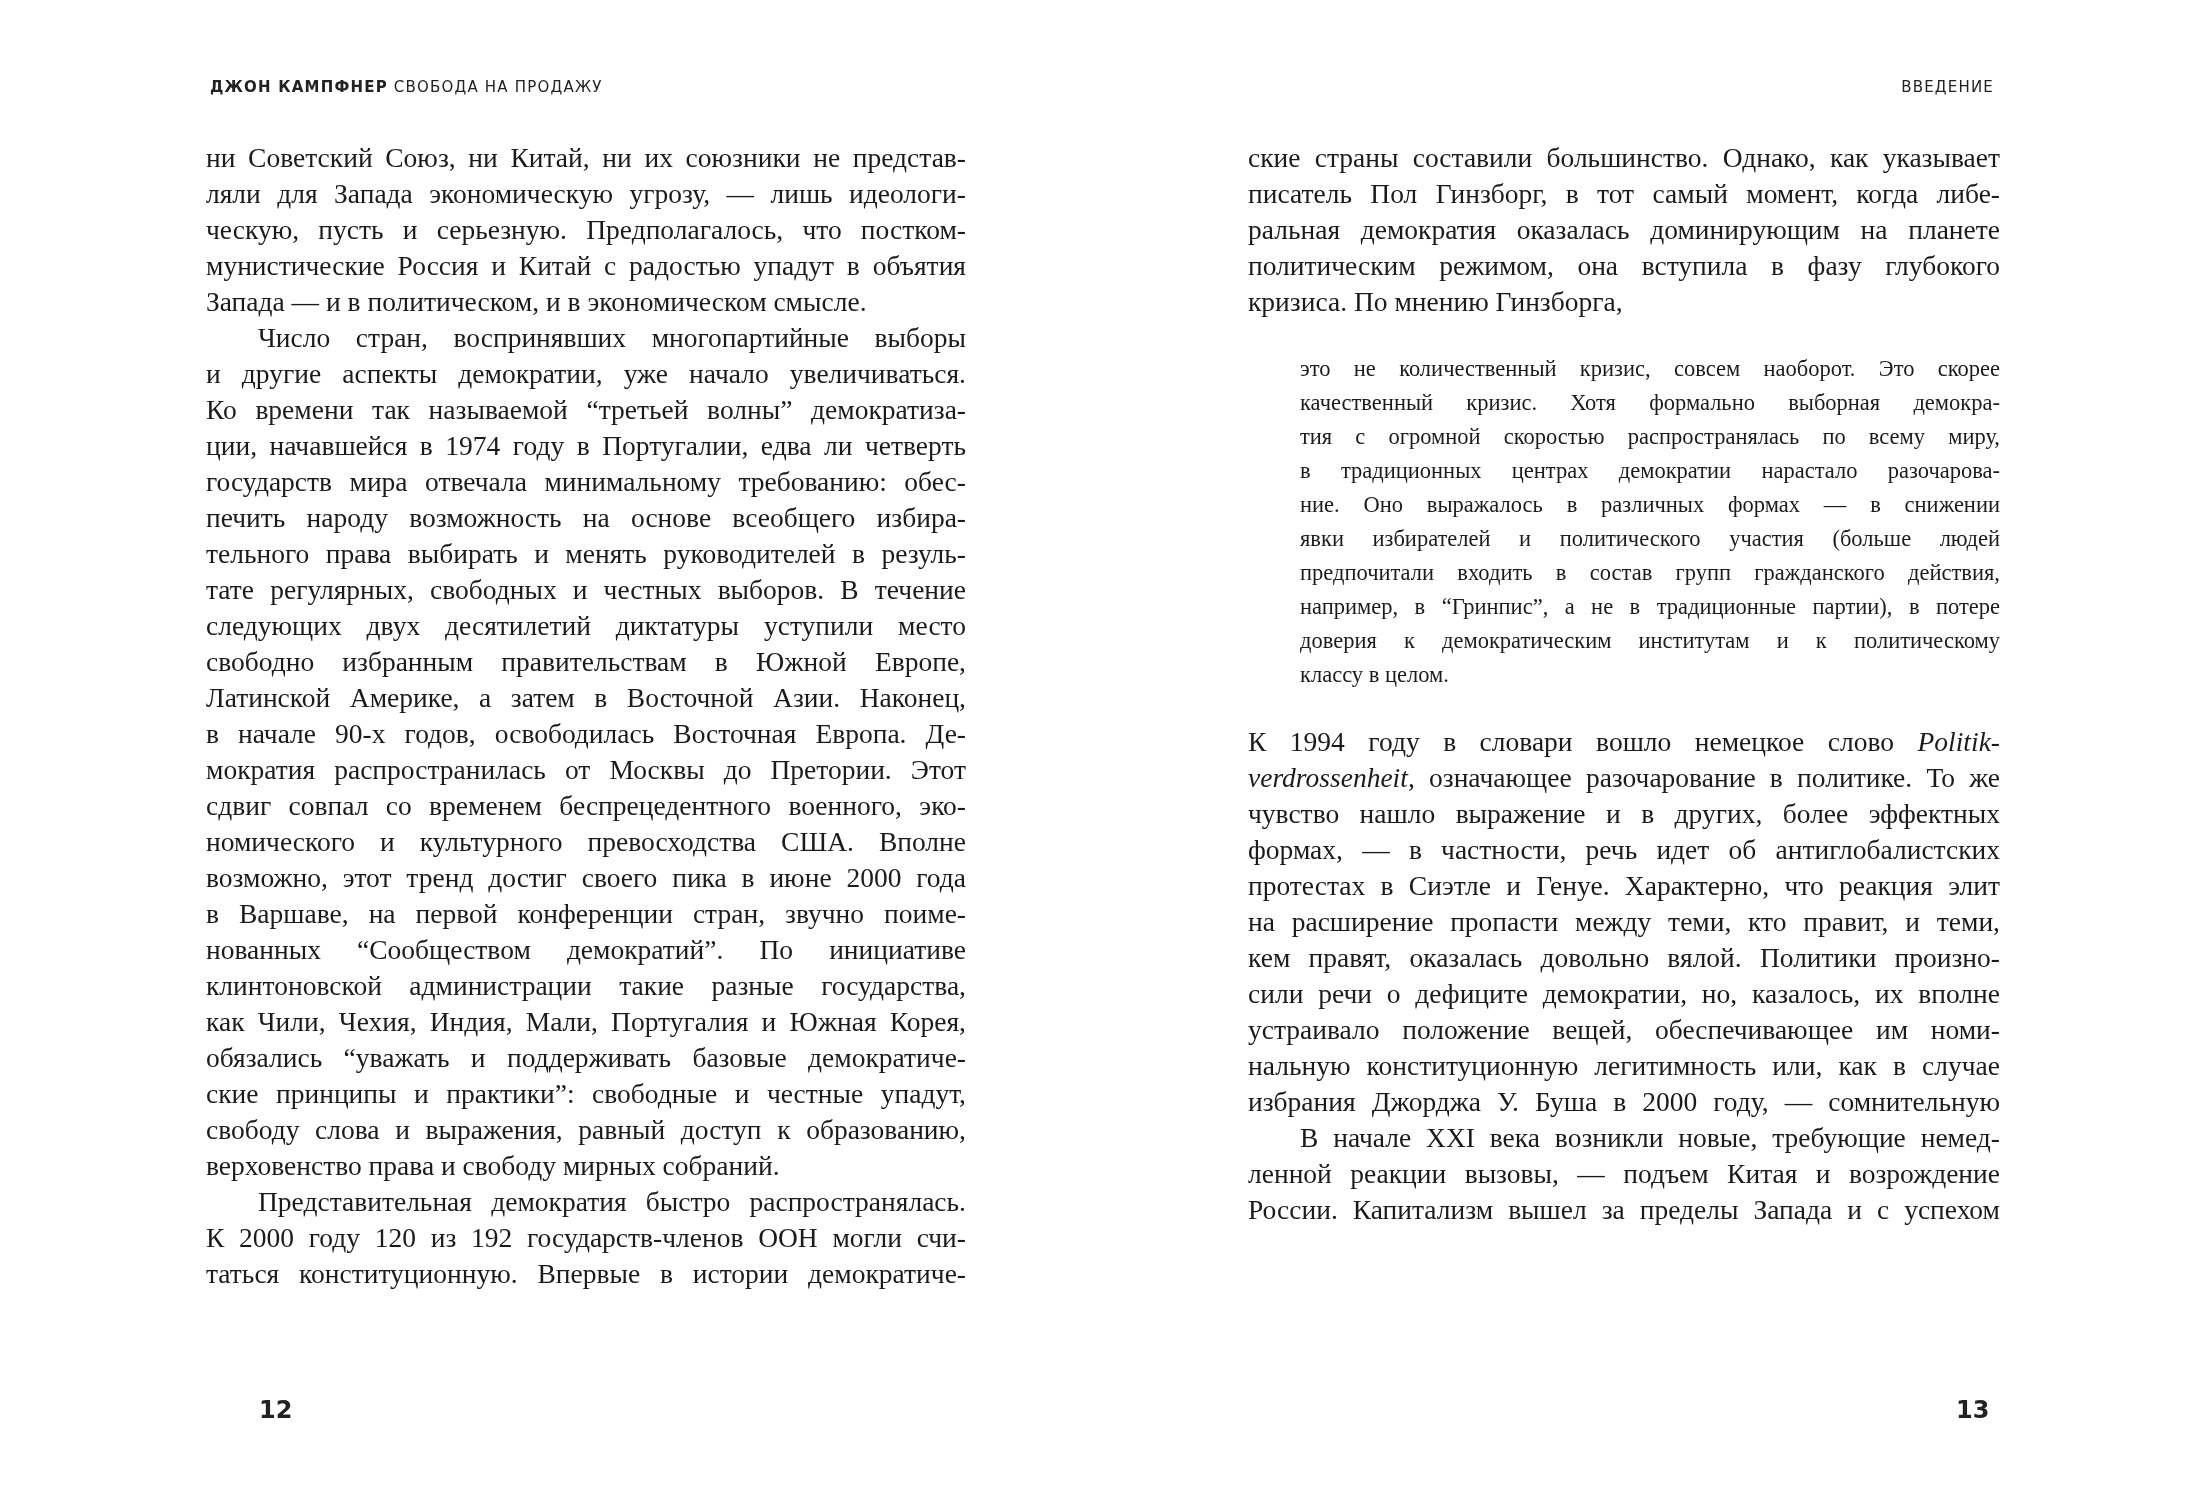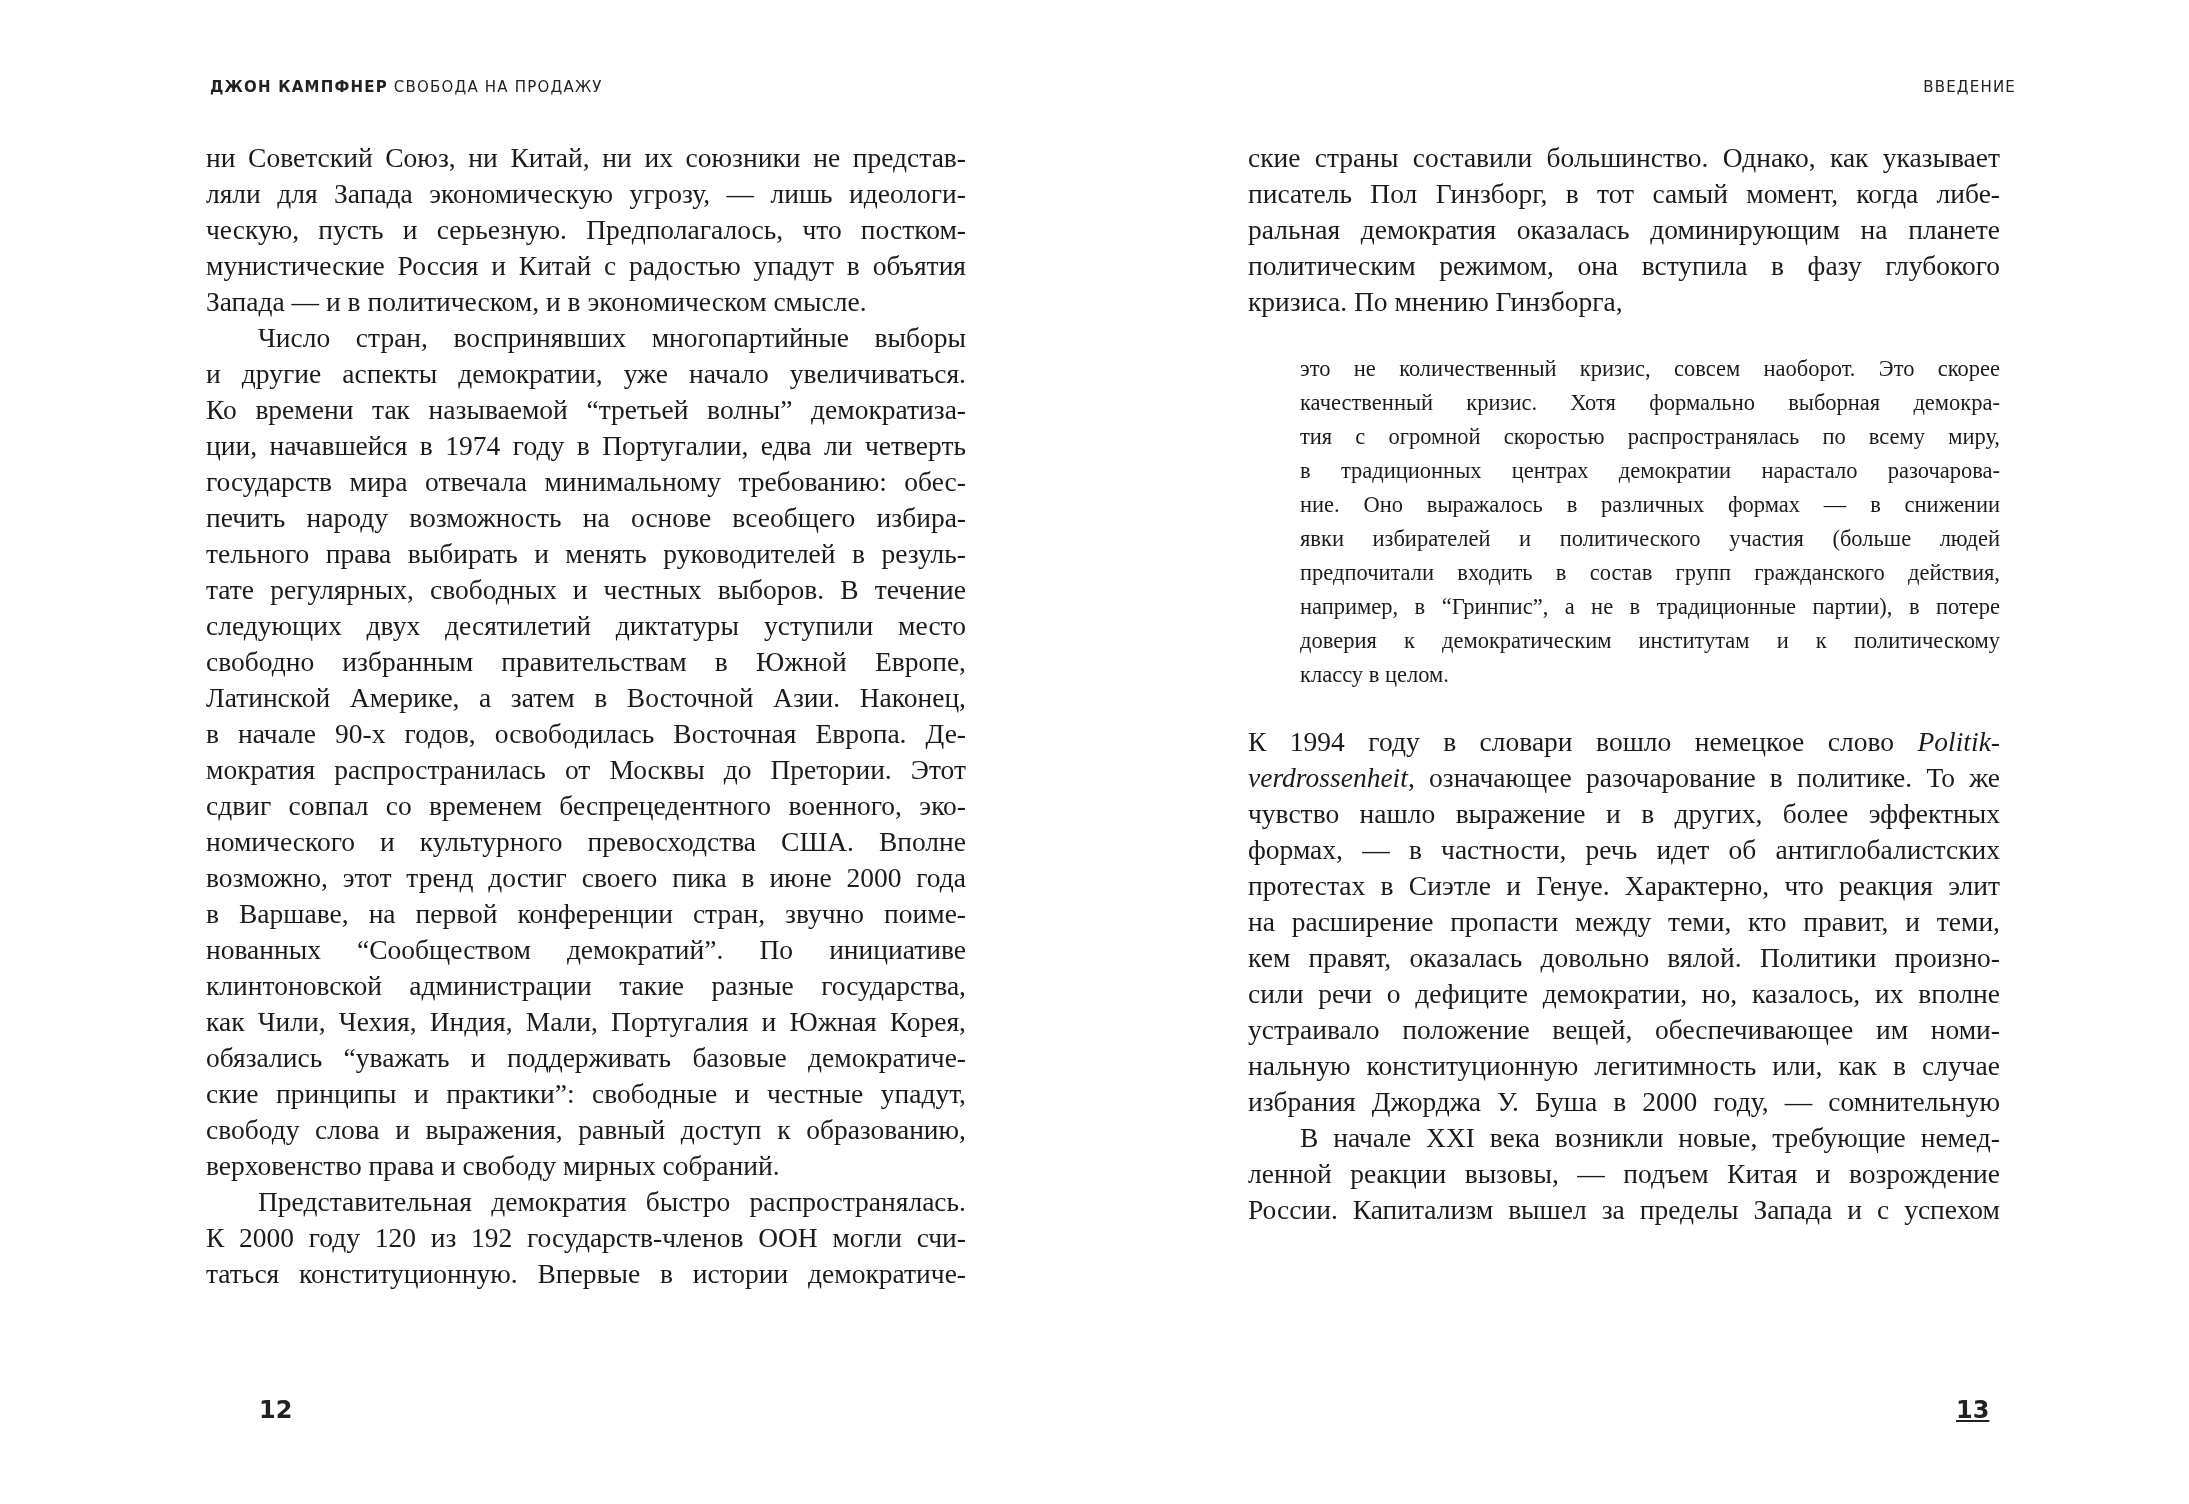--- a/index.html
+++ b/index.html
@@ -1,19 +1,19 @@
 <!DOCTYPE html>
 <html><head>
 <meta charset="utf-8">
 <style>
   html, body { margin: 0; padding: 0; background: #ffffff; }
   body { width: 2189px; height: 1504px; position: relative; overflow: hidden;
          font-family: "Liberation Serif", "DejaVu Serif", serif; color: #1e1e1e; }
   .spread { position: absolute; inset: 0; }
-  .page { position: absolute; top: 0; height: 1504px; padding-left: 22px; }
+  .page { position: absolute; top: 0; height: 1504px; }
   .page-left { left: 0; width: 1094px; }
   .page-right { left: 1094px; width: 1095px; }
 
   .running-head { position: absolute; top: 78px; font-family: "DejaVu Sans", "Liberation Sans", sans-serif;
                   font-size: 15px; letter-spacing: 1.2px; color: #222; white-space: nowrap; }
   .running-head .author { font-weight: bold; }
   .page-left .running-head { left: 210px; }
   .page-right .running-head { right: 195px; }
 
   .text-col { position: absolute; top: 140px; font-size: 27.5px; line-height: 36px; color: #1b1b1b; }
@@ -26,21 +26,21 @@
 
   .blockquote { margin: 32px 2px 0 52px; width: 700px; font-size: 22.5px; line-height: 34px; }
   .blockquote .line { height: 34px; }
   .after-quote { margin-top: 32px; }
 
   em { font-style: italic; }
 
   .folio { position: absolute; top: 1396px; font-family: "DejaVu Sans", "Liberation Sans", sans-serif;
            font-weight: bold; font-size: 24px; color: #222; }
   .page-left .folio { left: 259px; }
-  .page-right .folio { left: 862px; text-decoration: underline; }
+  .page-right .folio { left: 862px; }
 </style>
 </head>
 <body>
 
 <div class="spread">
 
   <div class="page page-left">
     <div class="running-head">
       <span class="author">ДЖОН КАМПФНЕР</span>
       <span>СВОБОДА НА ПРОДАЖУ</span>

